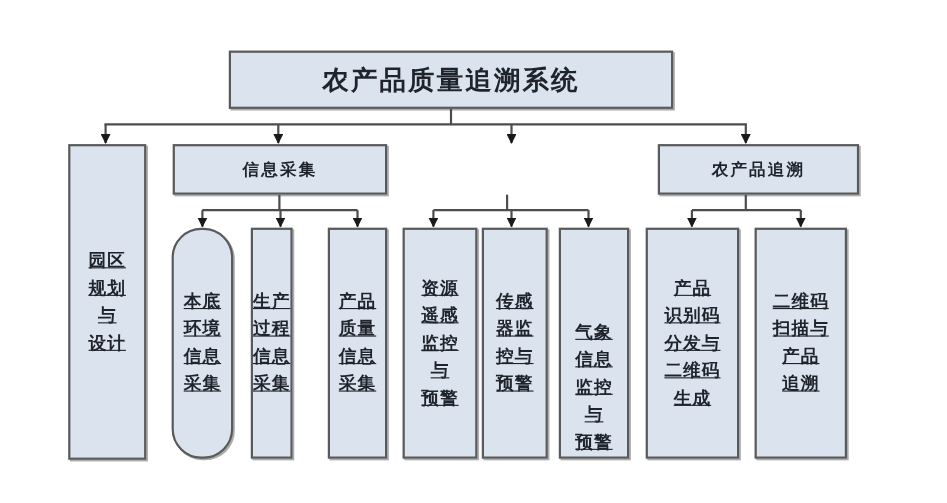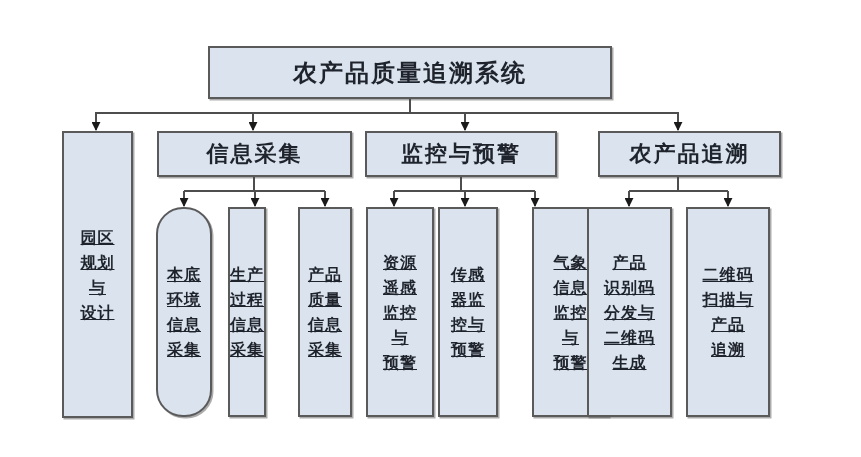--- a/index.html
+++ b/index.html
@@ -36,40 +36,40 @@
     background: var(--box_fill);
     border: 2px solid var(--box_border);
     box-shadow: 1.5px 1.5px 0 rgba(70,70,70,0.45);
     display: flex;
     align-items: center;
     justify-content: center;
     text-align: center;
     font-weight: bold;
     color: var(--text_color);
   }
-  .hdr { font-size: 22px; letter-spacing: 2px; }
+  .hdr { font-size: 15px; letter-spacing: 2px; }
   .multiline {
     white-space: pre-line;
     font-size: 16px;
     line-height: 25px;
     letter-spacing: 1px;
     text-decoration: underline;
   }
   #node-root   { left: 208px; top: 46px;  width: 404px; height: 53px; font-size: 24px; letter-spacing: 2px; }
   #node-park   { left: 62px;  top: 131px; width: 71px;  height: 287px; }
   #node-info   { left: 157px; top: 131px; width: 195px; height: 46px; }
   #node-mon    { left: 365px; top: 131px; width: 192px; height: 46px; }
   #node-trace  { left: 598px; top: 131px; width: 183px; height: 46px; }
   .sub { top: 207px; height: 210px; }
   #node-info-0  { left: 156px; width: 56px; border-radius: 27px; }
   #node-info-1  { left: 228px; width: 38px; }
   #node-info-2  { left: 298px; width: 54px; }
   #node-mon-0   { left: 366px; width: 68px; }
   #node-mon-1   { left: 438px; width: 60px; }
-  #node-mon-2   { left: 532px; width: 77px; }
+  #node-mon-2   { left: 508px; width: 64px; align-items: flex-end; }
   #node-trace-0 { left: 587px; width: 85px; }
   #node-trace-1 { left: 686px; width: 84px; }
 </style>
 </head>
 <body>
 
 <div id="canvas">
 
   <svg id="connectors" viewBox="0 0 861 457" xmlns="http://www.w3.org/2000/svg">
     <defs>
@@ -110,23 +110,20 @@
 
   <div class="box" id="node-park">
     <span class="multiline">园区
 规划
 与
 设计</span>
   </div>
 
   <div class="box hdr" id="node-info">
     <span>信息采集</span>
-  </div>
-  <div class="box hdr" id="node-mon">
-    <span>监控与预警</span>
   </div>
   <div class="box hdr" id="node-trace">
     <span>农产品追溯</span>
   </div>
 
   <div class="box sub" id="node-info-0">
     <span class="multiline">本底
 环境
 信息
 采集</span>

